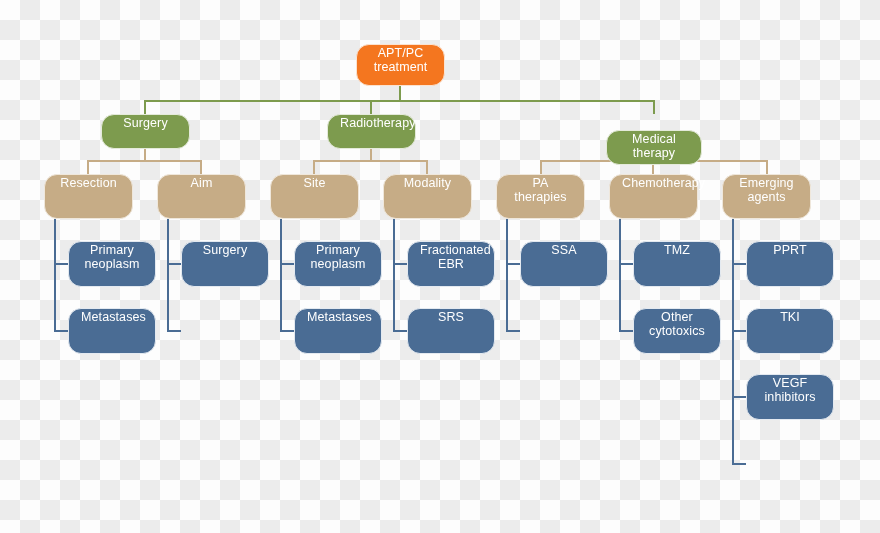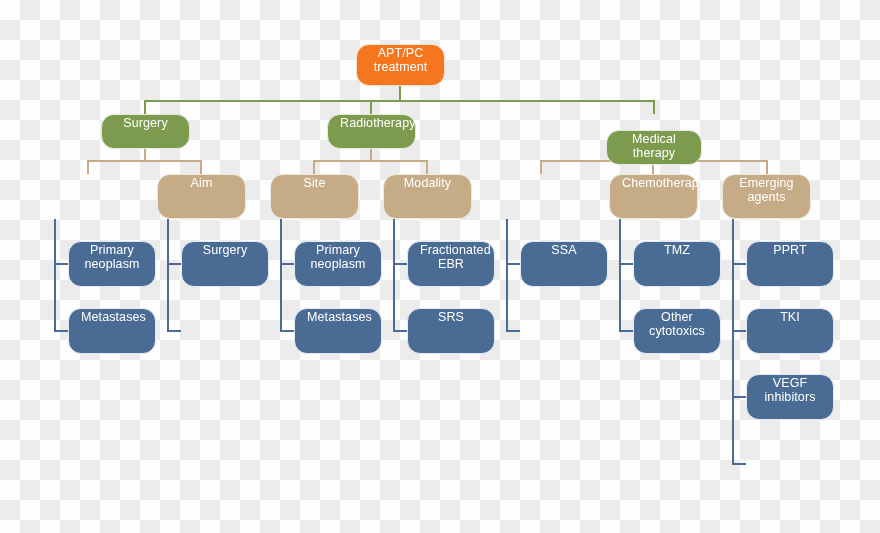--- a/index.html
+++ b/index.html
@@ -140,28 +140,34 @@
   <div class="node lvl-cat" style="left:101px; top:114px; width:89px; height:35px;">
     <span class="lbl">Surgery</span>
   </div>
   <div class="node lvl-cat" style="left:327px; top:114px; width:89px; height:35px;">
     <span class="lbl">Radiotherapy</span>
   </div>
   <div class="node lvl-cat" style="left:606px; top:114px; width:96px; height:35px;margin-top:16px;">
     <span class="lbl">Medical therapy</span>
   </div>
 
+  <div class="node lvl-sub" style="left:44px; top:174px; width:89px; height:45px;">
+    <span class="lbl">Resection</span>
+  </div>
   <div class="node lvl-sub" style="left:157px; top:174px; width:89px; height:45px;">
     <span class="lbl">Aim</span>
   </div>
   <div class="node lvl-sub" style="left:270px; top:174px; width:89px; height:45px;">
     <span class="lbl">Site</span>
   </div>
   <div class="node lvl-sub" style="left:383px; top:174px; width:89px; height:45px;">
     <span class="lbl">Modality</span>
+  </div>
+  <div class="node lvl-sub" style="left:496px; top:174px; width:89px; height:45px;">
+    <span class="lbl">PA therapies</span>
   </div>
   <div class="node lvl-sub" style="left:609px; top:174px; width:89px; height:45px;">
     <span class="lbl">Chemotherapy</span>
   </div>
   <div class="node lvl-sub" style="left:722px; top:174px; width:89px; height:45px;">
     <span class="lbl">Emerging
 agents</span>
   </div>
 
   <div class="node lvl-leaf" style="left:68px; top:241px; width:88px; height:46px;">

